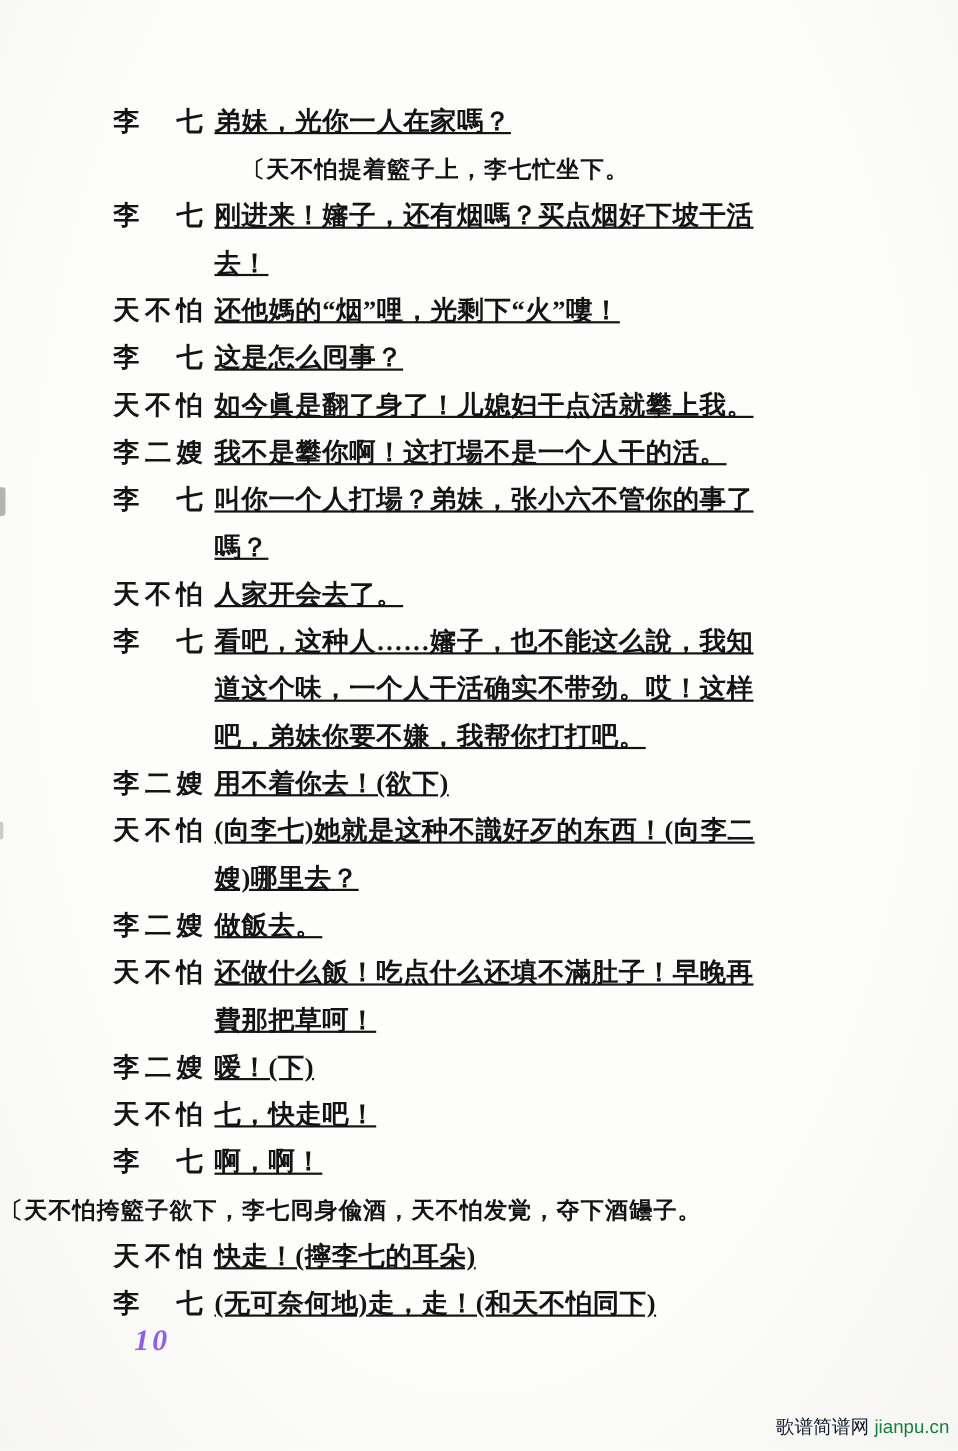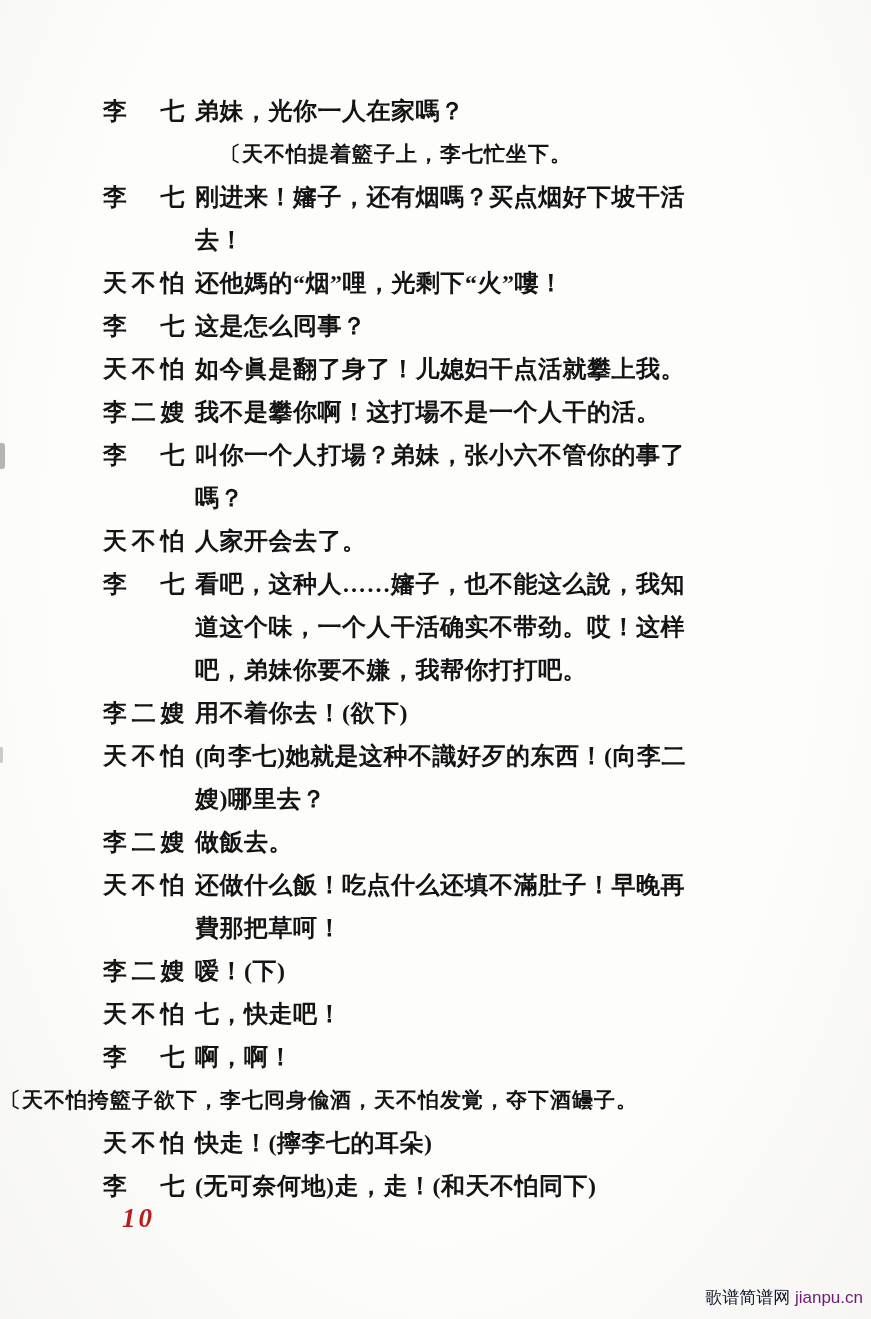--- a/index.html
+++ b/index.html
@@ -30,40 +30,41 @@
   .speaker{
     flex:0 0 82px;
     margin-left:103px;
     white-space:pre;
     text-align:justify;
     text-align-last:justify;
   }
   .dtext{
     margin-left:10px;
     width:655px;
+    text-decoration:underline;
   }
   .row.direction{
     font-size:21px;
     letter-spacing:1px;
   }
   .row.direction.indented{padding-left:220px;}
   .page-number{
     position:absolute;left:122px;top:1203px;
     font-size:27px;font-style:italic;font-weight:bold;
-    letter-spacing:3px;color:#b91c1c;
+    letter-spacing:3px;color:#8b5cf6;
     font-family:"Liberation Serif","DejaVu Serif",serif;
   }
   .watermark{
     position:absolute;right:8px;top:1286px;
     font-size:17px;
     font-family:"Liberation Sans","DejaVu Sans",sans-serif;
     white-space:nowrap;
   }
   .wm-name{color:#0f172a;}
-  .wm-url{color:#701a75;}
+  .wm-url{color:#15803d;}
   .artifact{position:absolute;background:#5f5d59;pointer-events:none;}
   .a1{left:0;top:443px;width:5px;height:26px;opacity:.45;border-radius:0 3px 3px 0;}
   .a2{left:0;top:747px;width:3px;height:16px;opacity:.3;border-radius:0 2px 2px 0;}
 </style>
 </head>
 <body>
 
 <div class="paper"></div>
 
 <div class="artifact a1"></div>

